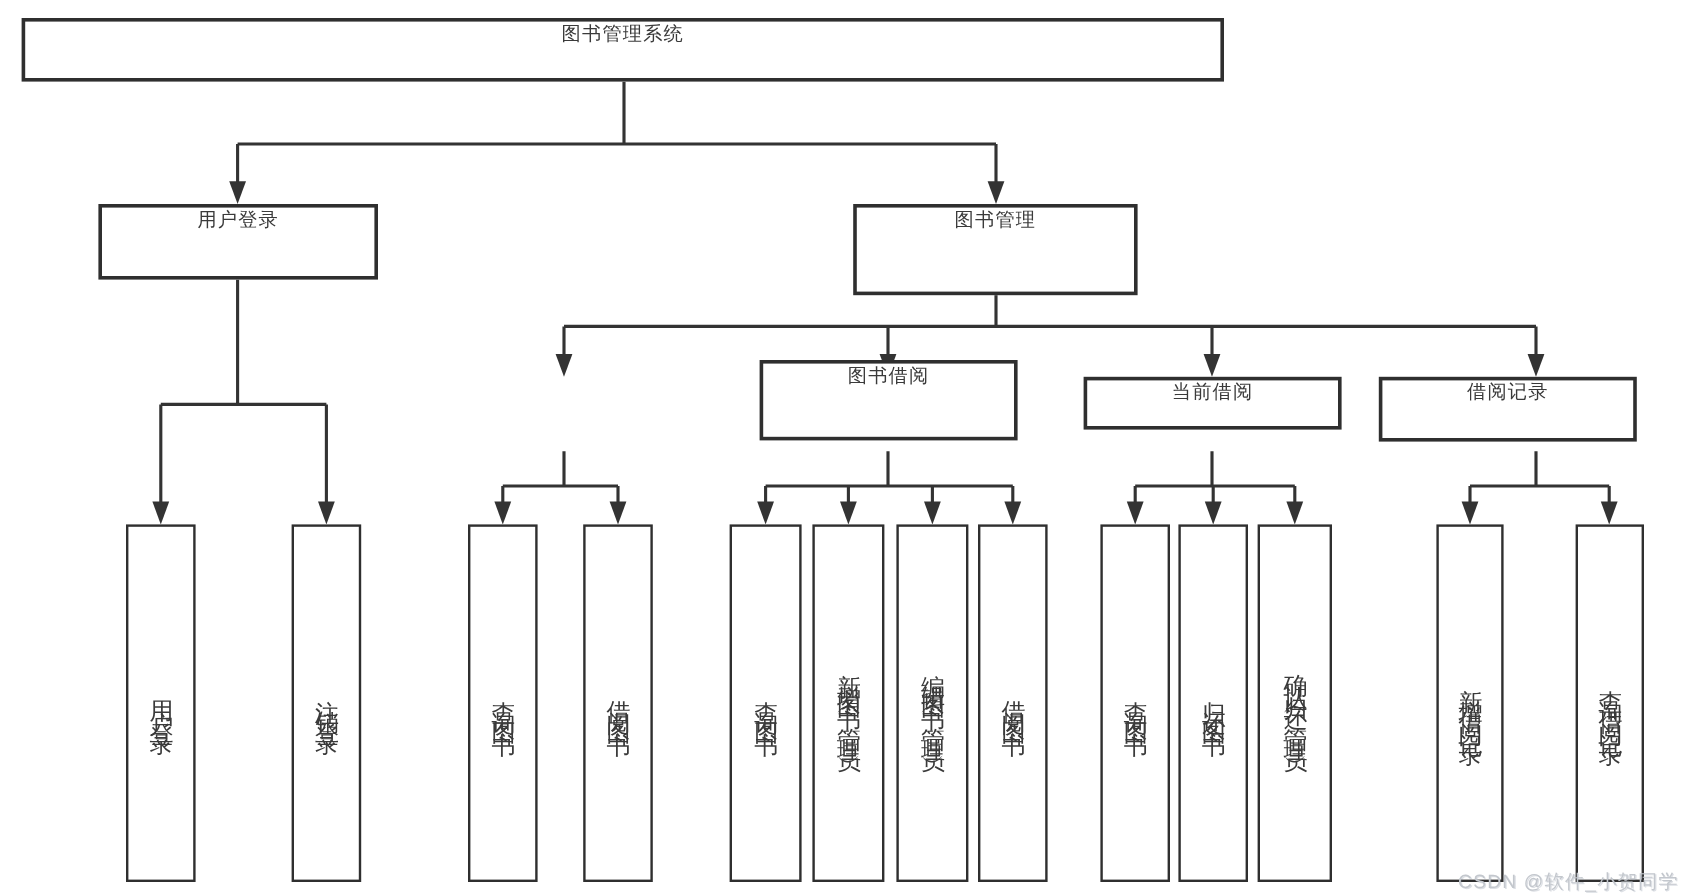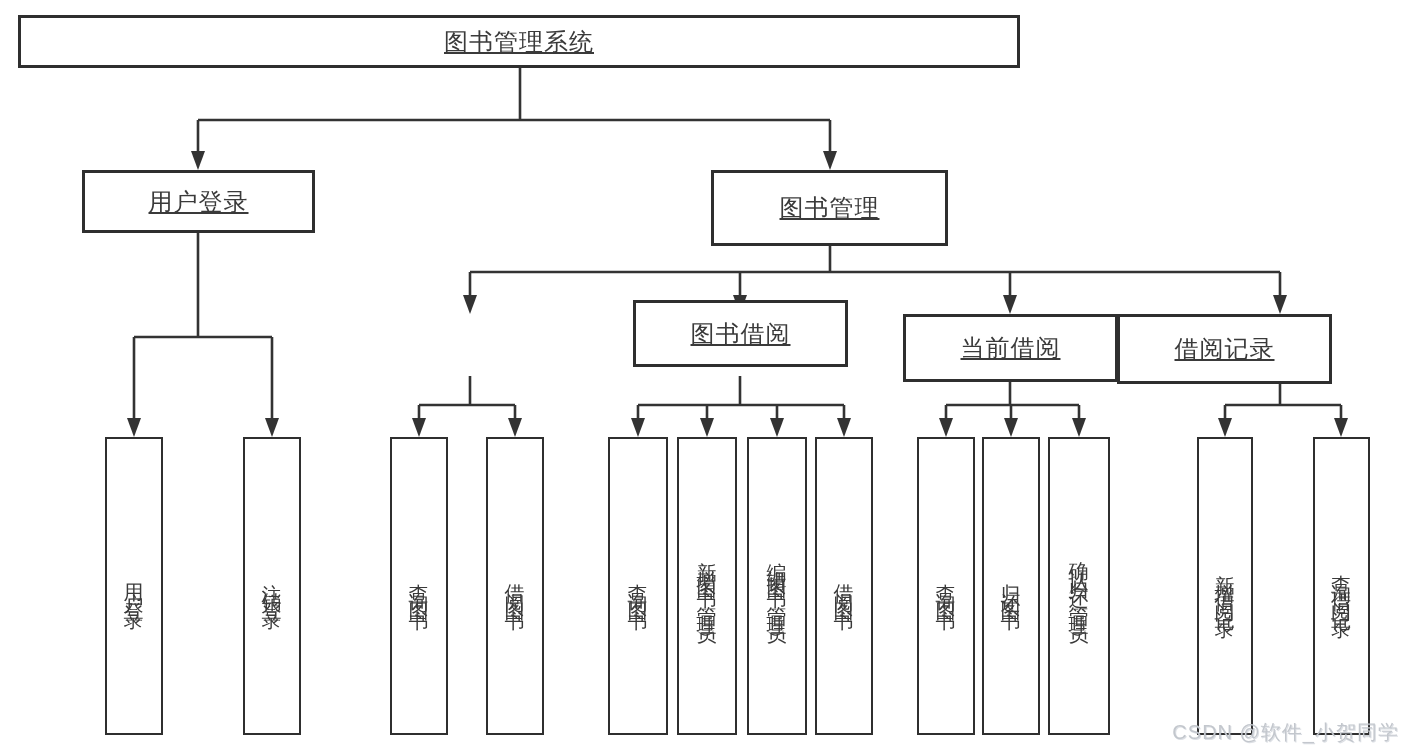--- a/index.html
+++ b/index.html
@@ -32,28 +32,26 @@
   .connectors polygon{
     fill:var(--line);
     stroke:none;
   }
   .node{
     position:absolute;
     box-sizing:border-box;
     background:var(--box-fill);
     border:3px solid var(--box-border);
     display:flex;
-    align-items:center;
     justify-content:center;
     z-index:2;
     color:var(--text);
-    font-size:24px;
+    font-size:16px;
     letter-spacing:1px;
     white-space:nowrap;
-    text-decoration:underline;
   }
   .vnode{
     position:absolute;
     top:437px;
     height:298px;
     box-sizing:border-box;
     background:var(--box-fill);
     border:2.6px solid var(--box-border);
     display:flex;
     align-items:center;
@@ -67,21 +65,21 @@
     text-orientation:mixed;
     letter-spacing:9px;
     line-height:1;
   }
   .watermark{
     position:absolute;
     right:6px;
     bottom:1px;
     z-index:3;
     color:var(--watermark);
-    font-size:20px;
+    font-size:16px;
     letter-spacing:1px;
     text-shadow:1px 1px 0 rgba(120,130,150,0.25);
   }
 </style>
 </head>
 <body>
 
 <div class="stage">
 
   <svg class="connectors" viewBox="0 0 1405 747" xmlns="http://www.w3.org/2000/svg">
@@ -131,24 +129,24 @@
   <div class="node" style="left:82px;top:170px;width:233px;height:63px">
     <span>用户登录</span>
   </div>
   <div class="node" style="left:711px;top:170px;width:237px;height:76px">
     <span>图书管理</span>
   </div>
 
   <div class="node" style="left:633px;top:300px;width:215px;height:67px">
     <span>图书借阅</span>
   </div>
-  <div class="node" style="left:903px;top:314px;width:215px;height:68px">
+  <div class="node" style="left:903px;top:314px;width:215px;height:44px">
     <span>当前借阅</span>
   </div>
-  <div class="node" style="left:1117px;top:314px;width:215px;height:70px">
+  <div class="node" style="left:1149px;top:314px;width:215px;height:54px">
     <span>借阅记录</span>
   </div>
 
   <div class="vnode" style="left:105px;width:58px">
     <span>用户登录</span>
   </div>
   <div class="vnode" style="left:243px;width:58px">
     <span>注销登录</span>
   </div>
 

